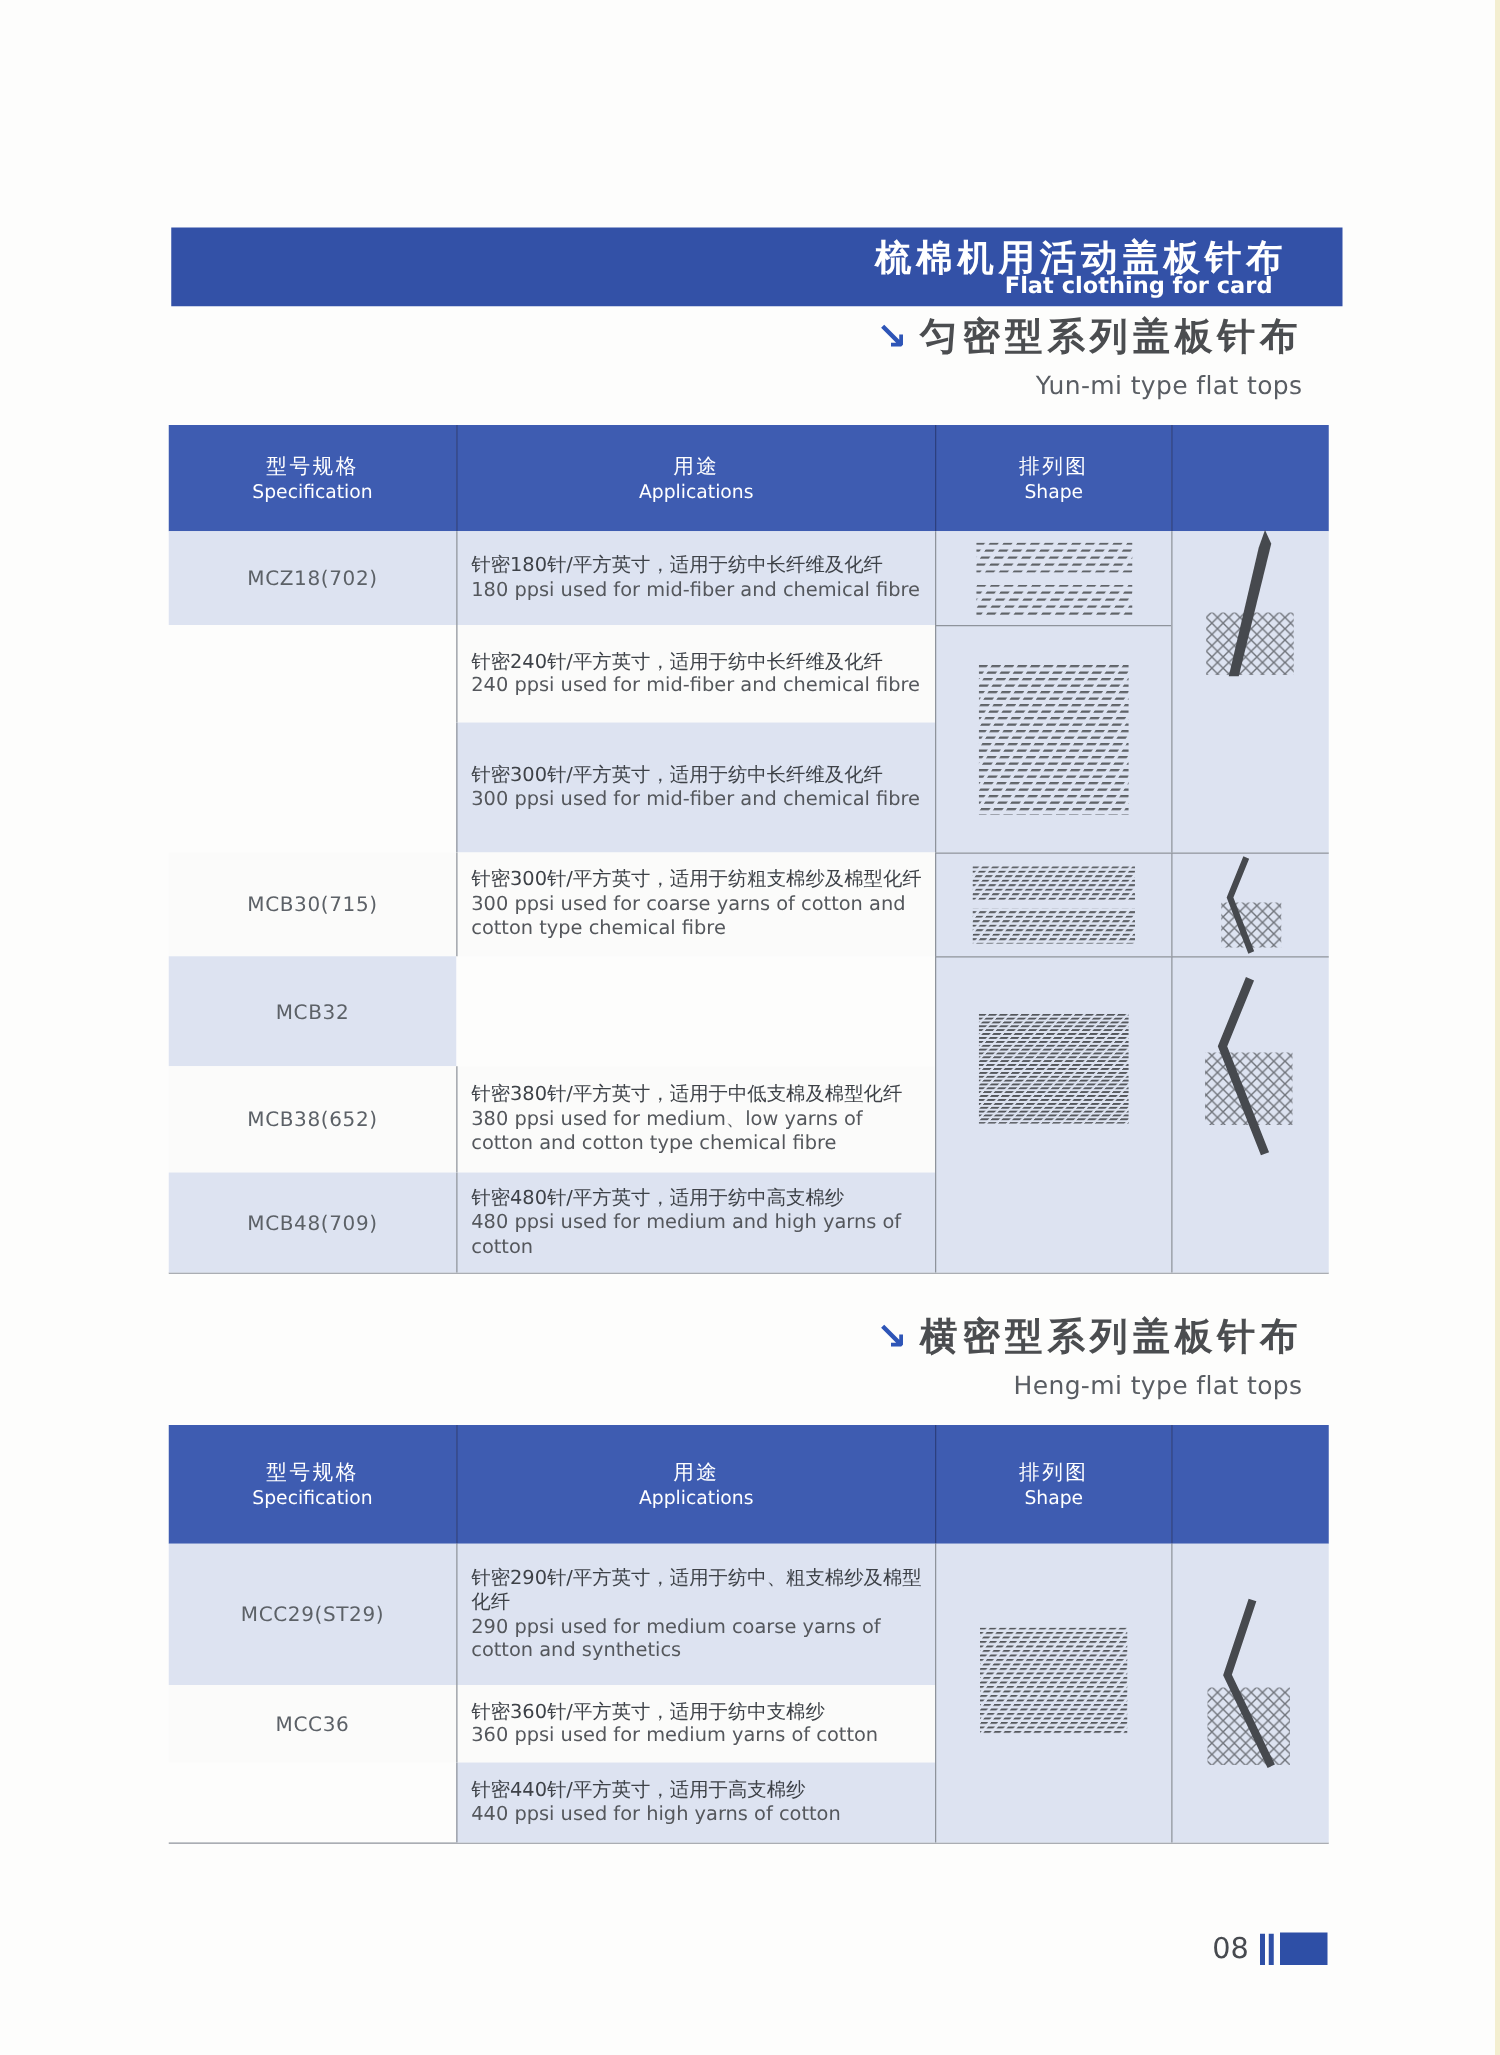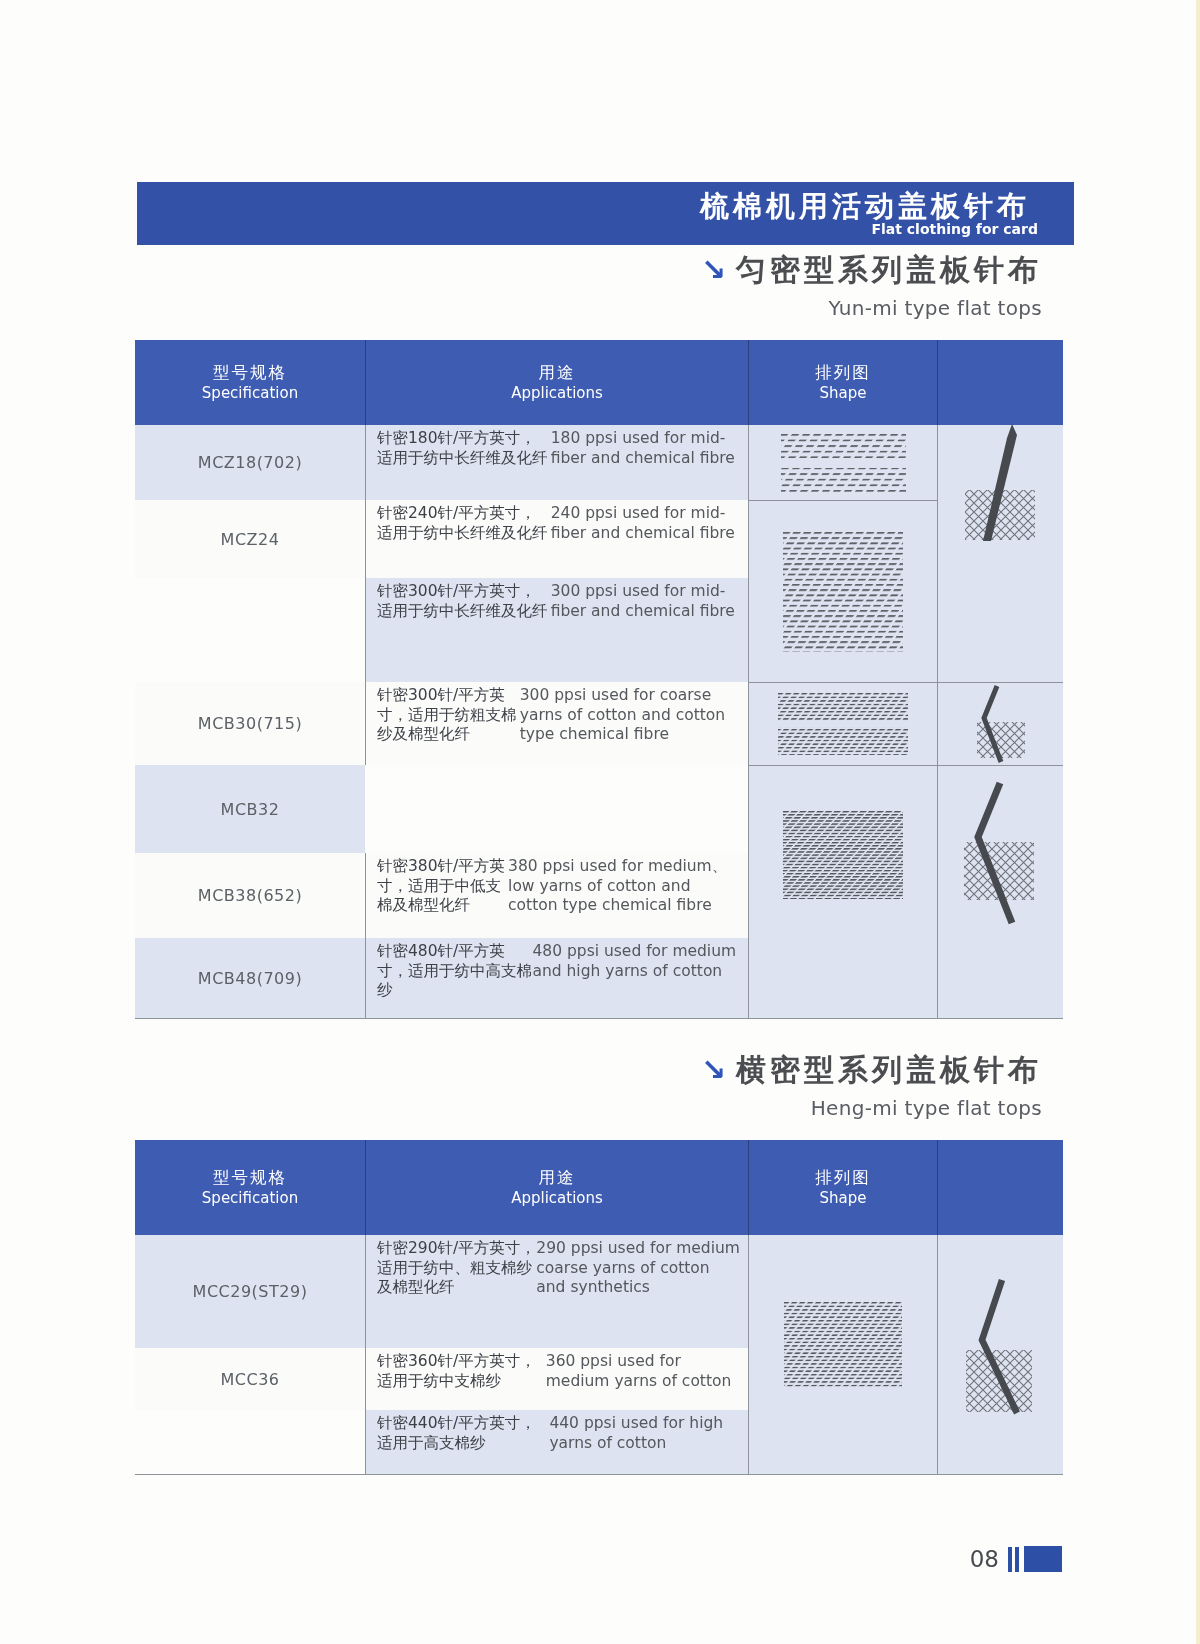--- a/index.html
+++ b/index.html
@@ -12,21 +12,21 @@
   .edge-strip{position:absolute;right:0;top:0;width:4px;height:1644px;background:#efe8c2;opacity:.75;}
 
   
   .banner{
     position:absolute;left:137px;top:182px;width:937px;height:63px;
     background:#3351a7;color:#ffffff;
     display:flex;flex-direction:column;justify-content:center;align-items:flex-end;
     padding-right:0;box-sizing:border-box;
   }
   .banner-zh{font-size:29px;font-weight:bold;letter-spacing:4px;line-height:30px;padding-right:44px;}
-  .banner-en{font-size:14px;font-weight:bold;line-height:16px;padding-right:36px;}
+  .banner-en{font-size:18px;font-weight:bold;line-height:16px;padding-right:56px;}
 
   
   .section-title{position:absolute;left:0;width:1042px;text-align:right;}
   .s1{top:250px;}
   .s2{top:1050px;}
   .st-row{font-size:30px;font-weight:bold;color:#4b4d50;letter-spacing:4px;line-height:40px;padding-left:14px;}
   .st-arrow{color:#2e55b7;font-weight:bold;margin-right:10px;letter-spacing:0;}
   .st-en{font-size:20px;color:#595d63;line-height:26px;margin-top:5px;letter-spacing:0.3px;}
 
   
@@ -44,21 +44,21 @@
   .hcell.bL{border-left:1px solid #2c3f7e;}
   .bT{border-top:1px solid #8e939b;}
 
   .cell{box-sizing:border-box;}
   .alt{background:#dde3f1;}
   .plain{background:#fbfbfa;}
   .shade{background:#dde3f1;}
 
   .spec{display:flex;align-items:center;justify-content:center;
         font-size:16px;color:#5c6167;letter-spacing:0.5px;}
-  .app{display:flex;flex-direction:row;justify-content:center;
+  .app{display:flex;flex-direction:column;justify-content:center;
        padding:4px 8px 4px 11px;font-size:15.5px;}
   .app .zh{color:#3d4147;line-height:19.5px;}
   .app .en{color:#54575c;line-height:19.5px;}
 
   .figcell{display:flex;align-items:center;justify-content:center;}
   .defs-svg{position:absolute;width:0;height:0;}
 
   
   .footer{position:absolute;top:1546px;right:138px;display:flex;align-items:center;}
   .footer .num{font-size:23px;color:#474a4f;margin-right:9px;}
@@ -114,21 +114,20 @@
     <span class="zh">排列图</span>
     <span class="en">Shape</span>
   </div>
   <div class="hcell bL" style="grid-area:1/4"></div>
 
   <div class="cell spec alt" style="grid-area:2/1">MCZ18(702)</div>
   <div class="cell app alt bL" style="grid-area:2/2">
     <div class="zh">针密180针/平方英寸，适用于纺中长纤维及化纤</div>
     <div class="en">180 ppsi used for mid-fiber and chemical fibre</div>
   </div>
-  <div class="cell spec plain" style="grid-area:3/1">MCZ24</div>
   <div class="cell app plain bL" style="grid-area:3/2">
     <div class="zh">针密240针/平方英寸，适用于纺中长纤维及化纤</div>
     <div class="en">240 ppsi used for mid-fiber and chemical fibre</div>
   </div>
   <div class="cell app alt bL" style="grid-area:4/2">
     <div class="zh">针密300针/平方英寸，适用于纺中长纤维及化纤</div>
     <div class="en">300 ppsi used for mid-fiber and chemical fibre</div>
   </div>
   <div class="cell spec plain" style="grid-area:5/1">MCB30(715)</div>
   <div class="cell app plain bL" style="grid-area:5/2">

